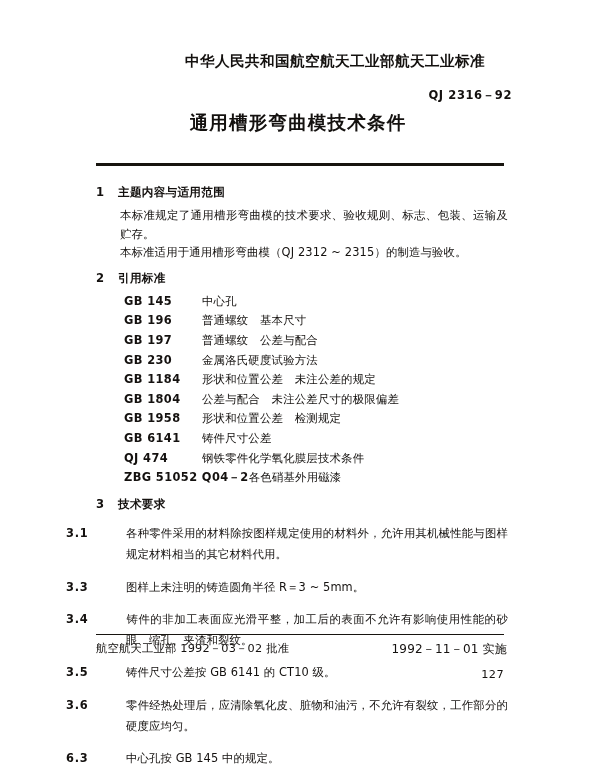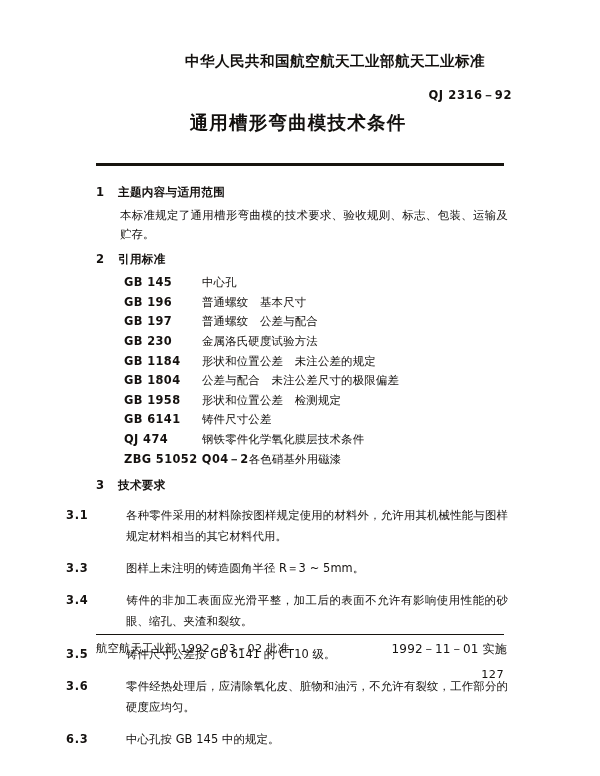--- a/index.html
+++ b/index.html
@@ -192,20 +192,21 @@
   <div class="doc-title">通用槽形弯曲模技术条件</div>
 
   <div class="rule-top"></div>
 
   <div class="content">
 
     <div class="sec-head">
       <span class="num">1</span><span>主题内容与适用范围</span>
     </div>
     <div class="para indent">本标准规定了通用槽形弯曲模的技术要求、验收规则、标志、包装、运输及贮存。</div>
+    <div class="para indent">本标准适用于通用槽形弯曲模（QJ 2312 ~ 2315）的制造与验收。</div>
 
     <div class="sec-head">
       <span class="num">2</span><span>引用标准</span>
     </div>
     <ul class="ref-list">
       <li>
         <span class="code">GB 145</span><span class="name">中心孔</span>
       </li>
       <li>
         <span class="code">GB 196</span><span class="name">普通螺纹　基本尺寸</span>

